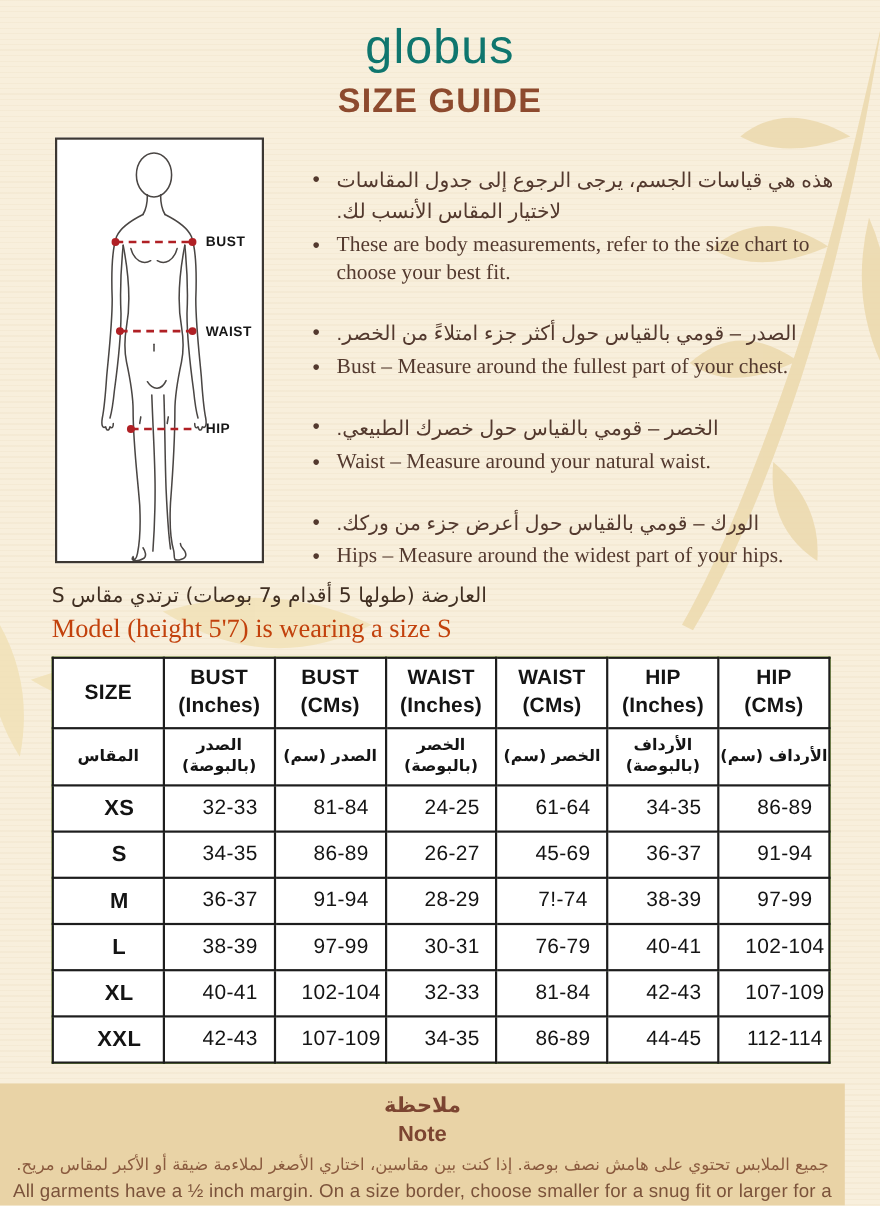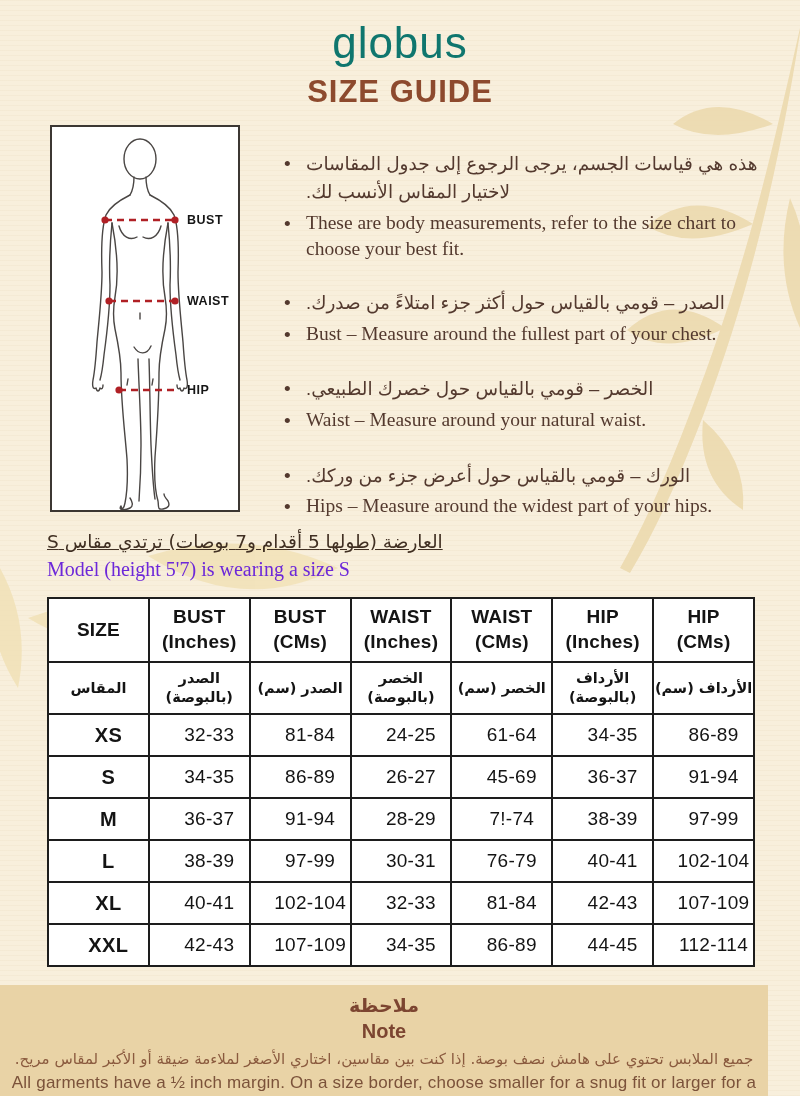--- a/index.html
+++ b/index.html
@@ -35,22 +35,22 @@
 
   .bullets{position:absolute;left:284px;top:150px;width:474px;z-index:2;color:#53392e;}
   .b-group{margin-bottom:27px;}
   .b-item{display:flex;gap:10px;margin-bottom:4px;}
   .b-dot{flex:none;width:12px;font-size:19px;line-height:1.45;color:#53392e;}
   .b-text{flex:1;white-space:pre-line;}
   .b-text.ar{direction:rtl;text-align:left;font-family:Liberation Sans, sans-serif;font-size:18.5px;line-height:1.5;}
   .b-text.en{font-family:"Liberation Serif",serif;font-size:19.5px;line-height:1.35;}
 
   .model-note{position:absolute;left:47px;top:529px;z-index:2;}
-  .model-ar{direction:rtl;text-align:left;font-family:"DejaVu Sans",sans-serif;font-size:18.5px;line-height:1.45;color:#402f22;text-decoration:underline;}
-  .model-en{font-family:"Liberation Serif",serif;font-size:20px;line-height:1.35;color:#6d28d9;}
+  .model-ar{direction:rtl;text-align:left;font-family:"DejaVu Sans",sans-serif;font-size:18.5px;line-height:1.45;color:#402f22;}
+  .model-en{font-family:"Liberation Serif",serif;font-size:24px;line-height:1.35;color:#c2410c;}
 
   table.size-table{
     position:absolute;left:47px;top:597px;width:708px;z-index:2;
     border-collapse:collapse;table-layout:fixed;background:#84cc16;
   }
   .size-table td{
     border:2px solid #1d1d1d;background:#fff;text-align:center;vertical-align:middle;
     padding:0;color:#141414;
   }
   .r-h1 td{height:62px;font-size:19px;font-weight:700;line-height:1.3;letter-spacing:.2px;}
@@ -148,21 +148,21 @@
     </div>
     <div class="b-item">
       <span class="b-dot">•</span>
       <div class="b-text en">These are body measurements, refer to the size chart to
 choose your best fit.</div>
     </div>
   </div>
   <div class="b-group">
     <div class="b-item">
       <span class="b-dot">•</span>
-      <div class="b-text ar">الصدر – قومي بالقياس حول أكثر جزء امتلاءً من صدرك.</div>
+      <div class="b-text ar">الصدر – قومي بالقياس حول أكثر جزء امتلاءً من الخصر.</div>
     </div>
     <div class="b-item">
       <span class="b-dot">•</span>
       <div class="b-text en">Bust – Measure around the fullest part of your chest.</div>
     </div>
   </div>
   <div class="b-group">
     <div class="b-item">
       <span class="b-dot">•</span>
       <div class="b-text ar">الخصر – قومي بالقياس حول خصرك الطبيعي.</div>

